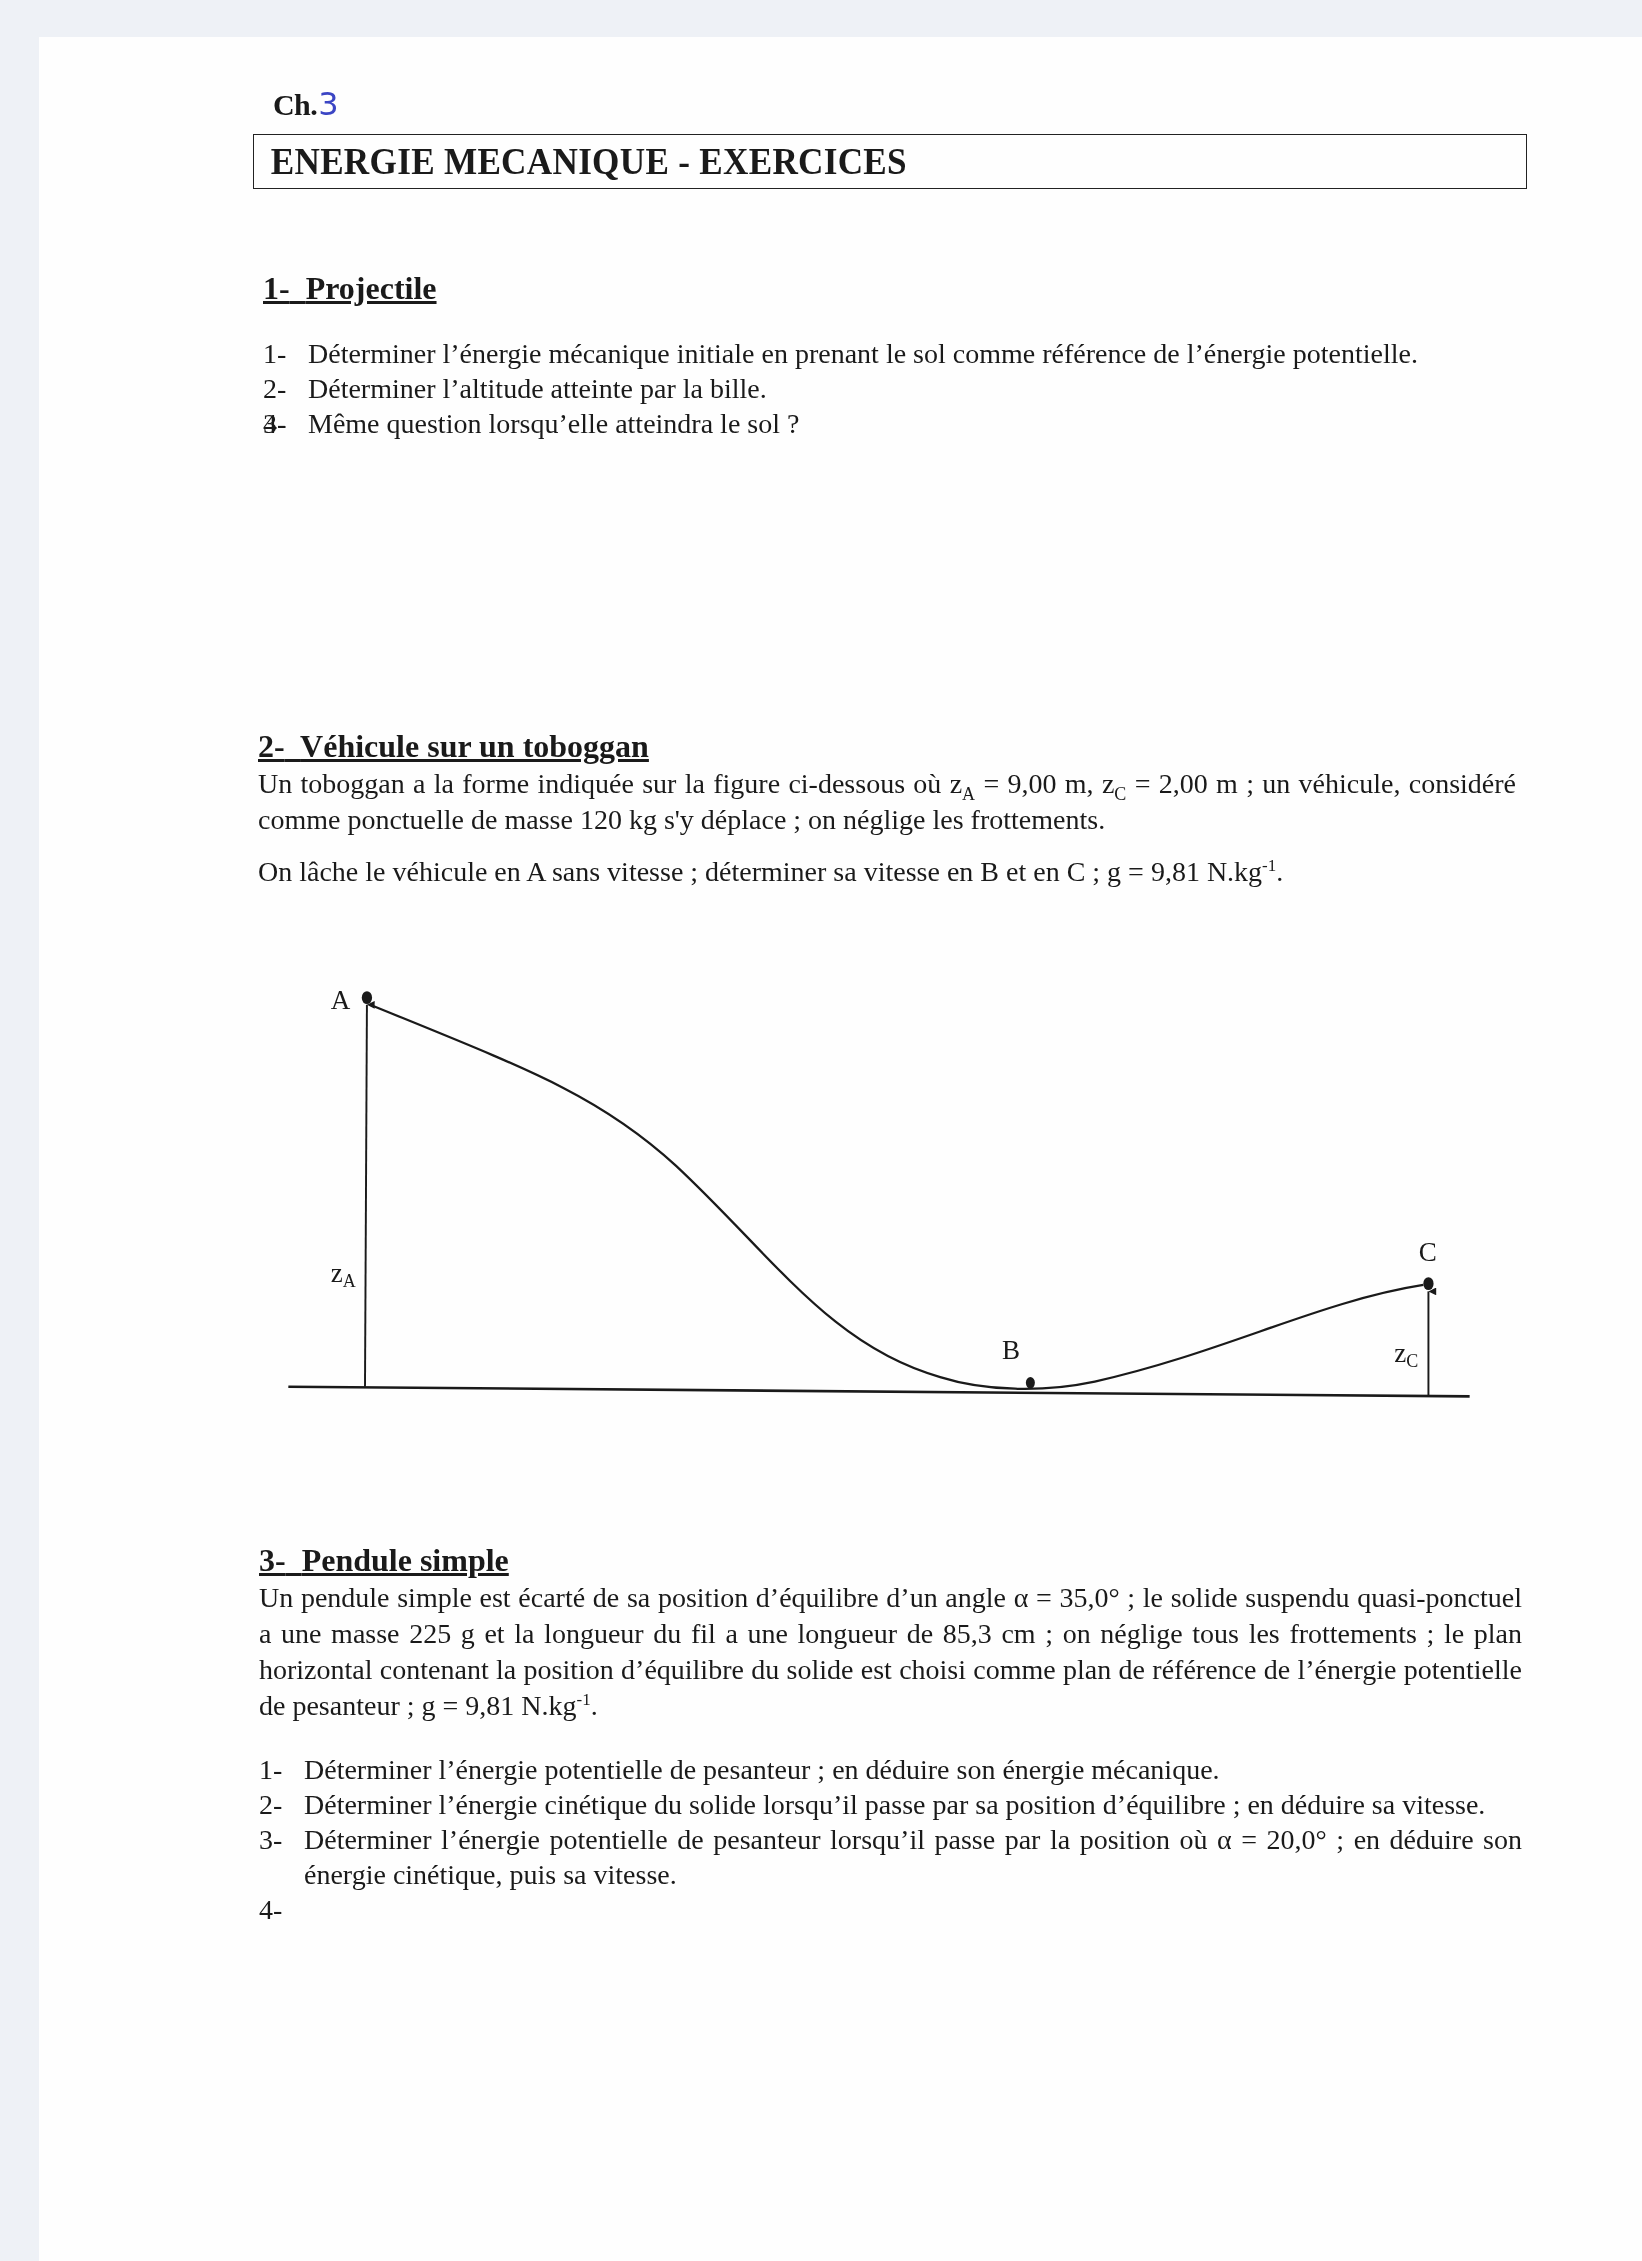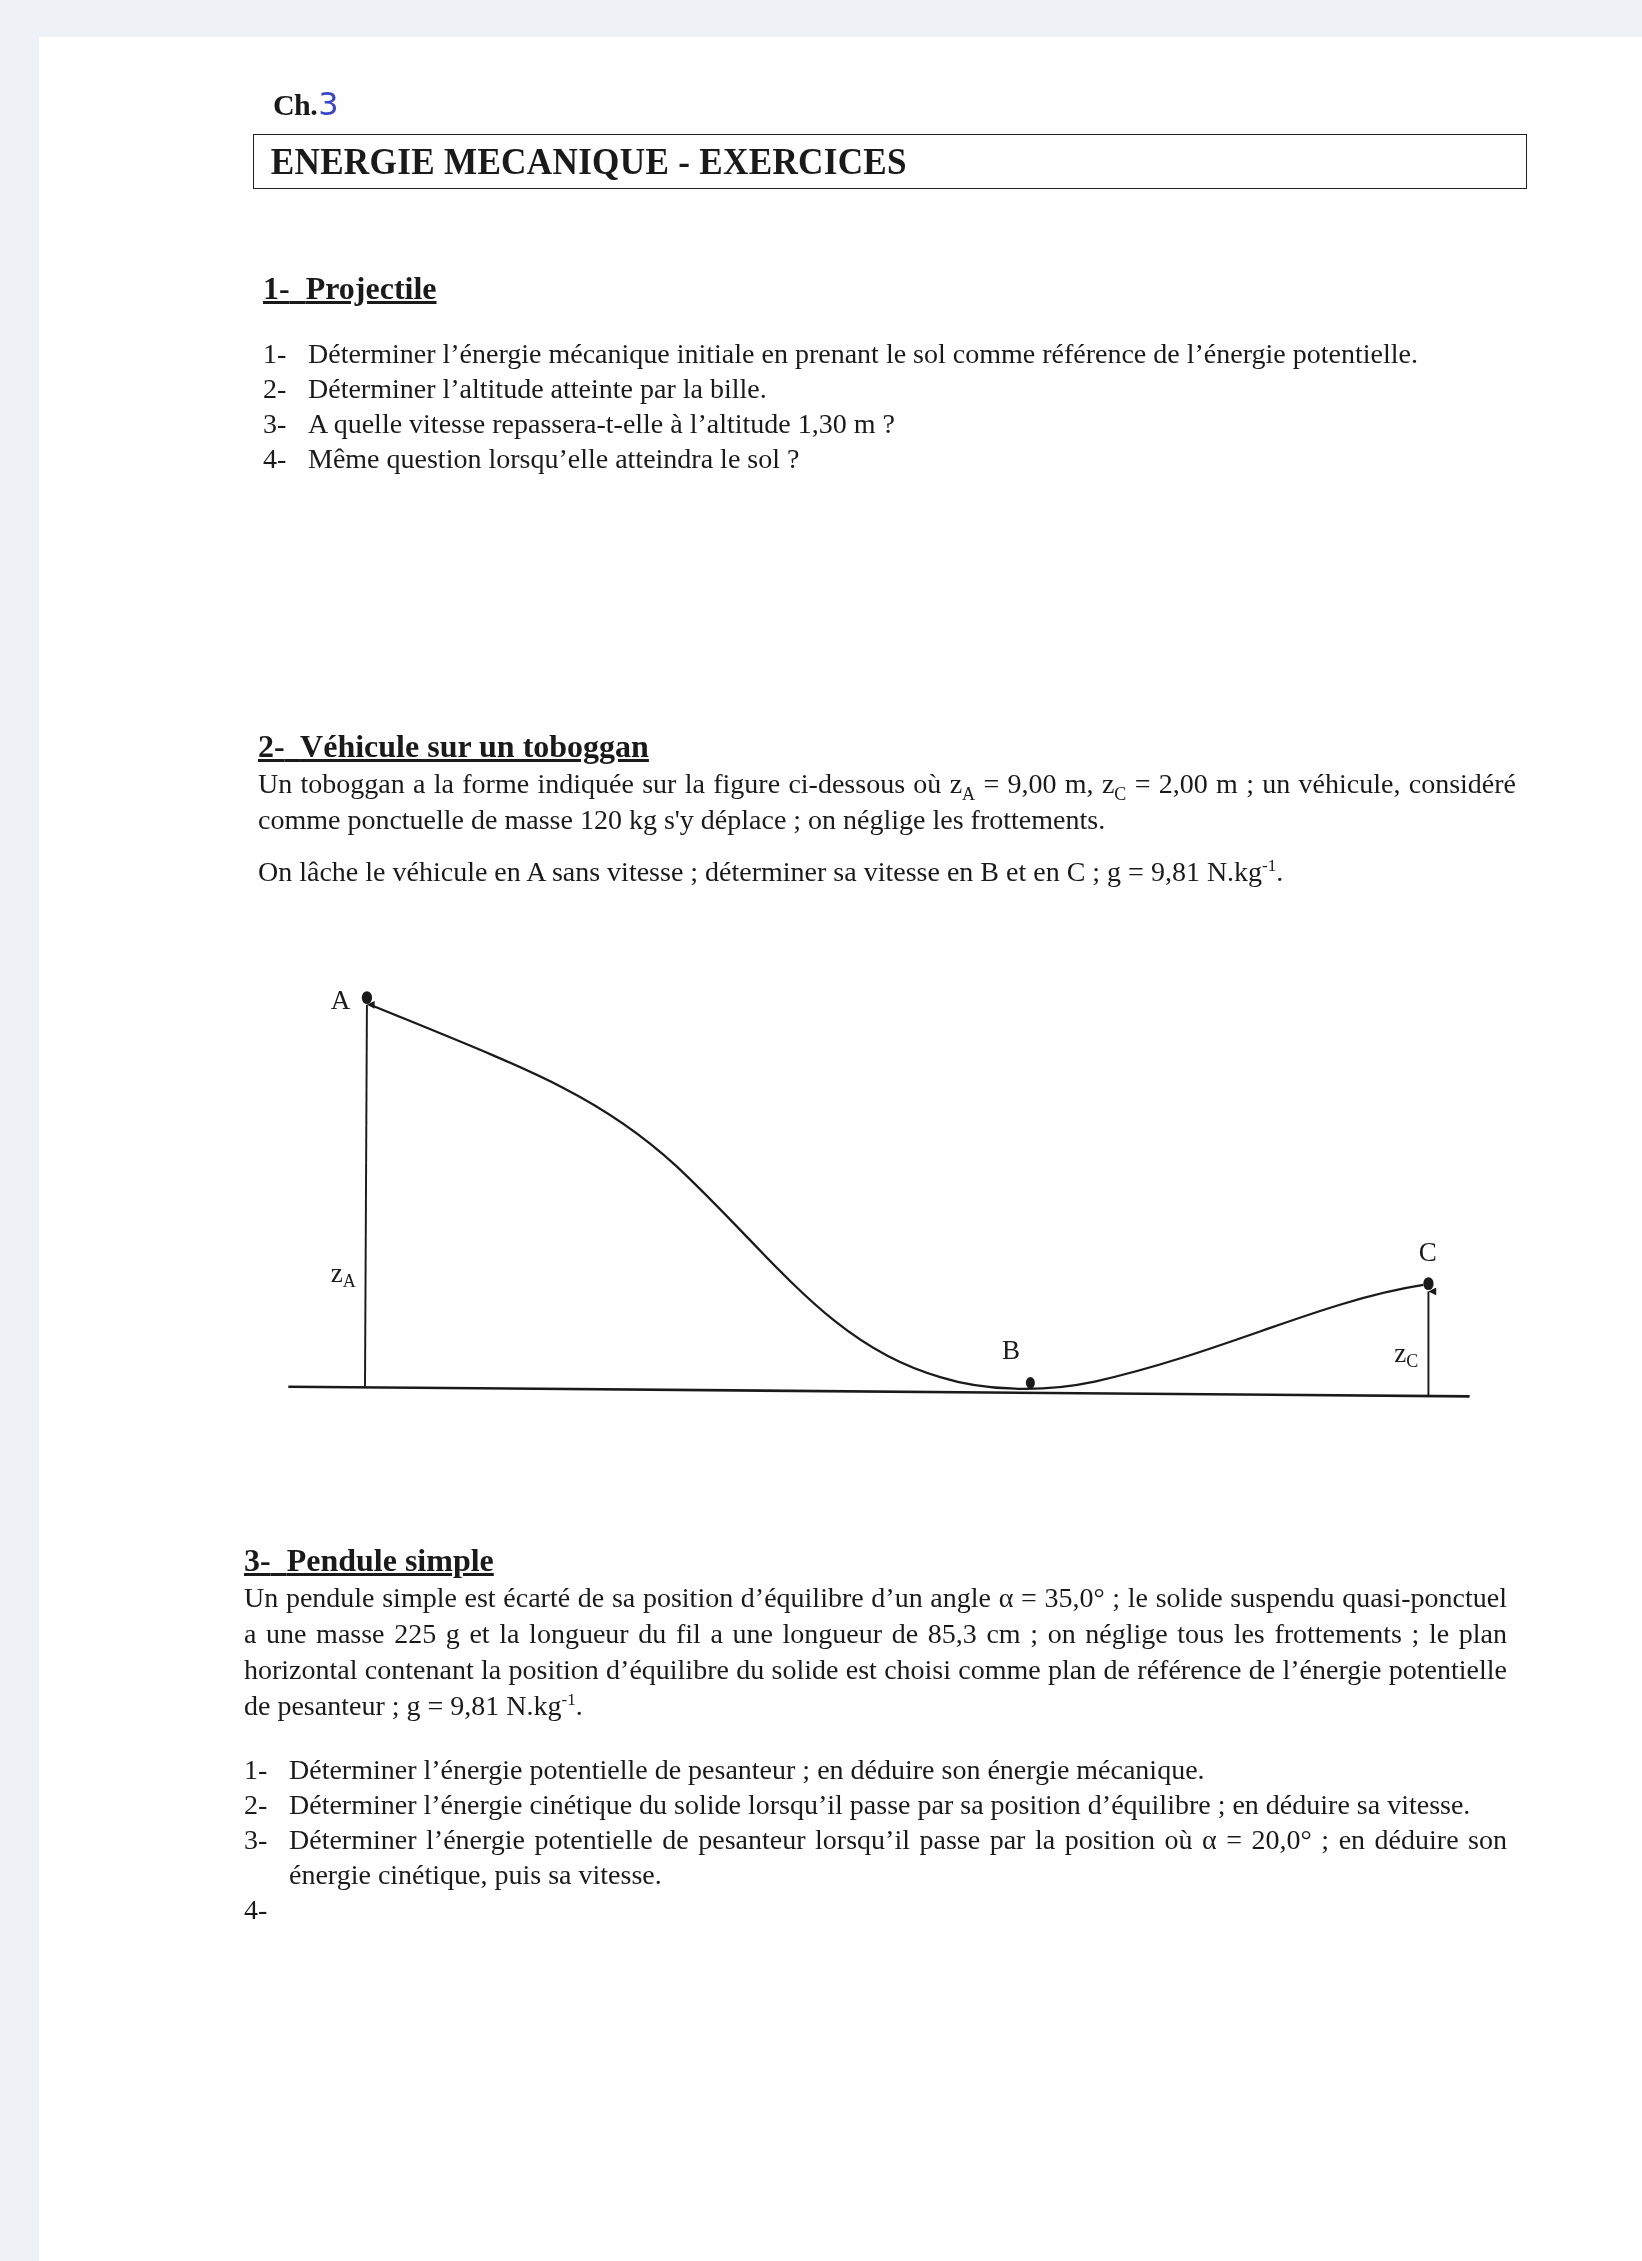--- a/index.html
+++ b/index.html
@@ -74,21 +74,21 @@
 </div>
 
 <div class="section" style="top:269px;">
   <h2>
     <span>1-</span>&nbsp;
     <span>Projectile</span>
   </h2>
   <ol class="q" style="margin-top:28px;">
     <li><span class="num">1-</span><span>Déterminer l’énergie mécanique initiale en prenant le sol comme référence de l’énergie potentielle.</span></li>
     <li><span class="num">2-</span><span>Déterminer l’altitude atteinte par la bille.</span></li>
-    <li><span class="num">3-</span><span>A quelle vitesse repassera-t-elle à l’altitude 1,30 m ?</span></li>
+    <li><span class="num">3-</span></li>
     <li><span class="num">4-</span><span>Même question lorsqu’elle atteindra le sol ?</span></li>
   </ol>
 </div>
 
 <div class="section" style="top:727px; left:258px; width:1258px;">
   <h2>
     <span>2-</span>&nbsp;
     <span>Véhicule sur un toboggan</span>
   </h2>
   <p class="para"><span>Un toboggan a la forme indiquée sur la figure ci-dessous où z</span><sub>A</sub><span> = 9,00 m, z</span><sub>C</sub><span> = 2,00 m ; un véhicule, considéré comme ponctuelle de masse 120 kg  s'y déplace ; on néglige les frottements.</span></p>
@@ -116,21 +116,21 @@
     <ellipse cx="2218" cy="1993" rx="8" ry="10" fill="#1a1a1a"></ellipse>
 
     <text class="fig-label" x="514" y="1567">A</text>
     <text class="fig-label" x="1556" y="2110">B</text>
     <text class="fig-label" x="2203" y="1958">C</text>
     <text class="fig-label" x="514" y="1990"><tspan>z</tspan><tspan dy="8" font-size="28">A</tspan></text>
     <text class="fig-label" x="2165" y="2115"><tspan>z</tspan><tspan dy="8" font-size="28">C</tspan></text>
   </svg>
 </div>
 
-<div class="section" style="top:1541px; left:244px; width:1263px;">
+<div class="section" style="top:1541px; left:259px; width:1263px;">
   <h2>
     <span>3-</span>&nbsp;
     <span>Pendule simple</span>
   </h2>
   <p class="para"><span>Un pendule simple est écarté de sa position d’équilibre d’un angle α = 35,0° ; le solide suspendu quasi-ponctuel a une masse 225 g et la longueur du fil a une longueur de 85,3 cm ; on néglige tous les frottements ; le plan horizontal contenant la position d’équilibre du solide est choisi comme plan de référence de l’énergie potentielle de pesanteur ; g = 9,81 N.kg</span><sup>-1</sup><span>.</span></p>
   <ol class="q" style="margin-top:28px;">
     <li><span class="num">1-</span><span>Déterminer l’énergie potentielle de pesanteur ; en déduire son énergie mécanique.</span></li>
     <li><span class="num">2-</span><span>Déterminer l’énergie cinétique du solide lorsqu’il passe par sa position d’équilibre ; en déduire sa vitesse.</span></li>
     <li><span class="num">3-</span><span>Déterminer l’énergie potentielle de pesanteur lorsqu’il passe par la position où α = 20,0° ; en déduire son énergie cinétique, puis sa vitesse.</span></li>
     <li><span class="num">4-</span></li>

